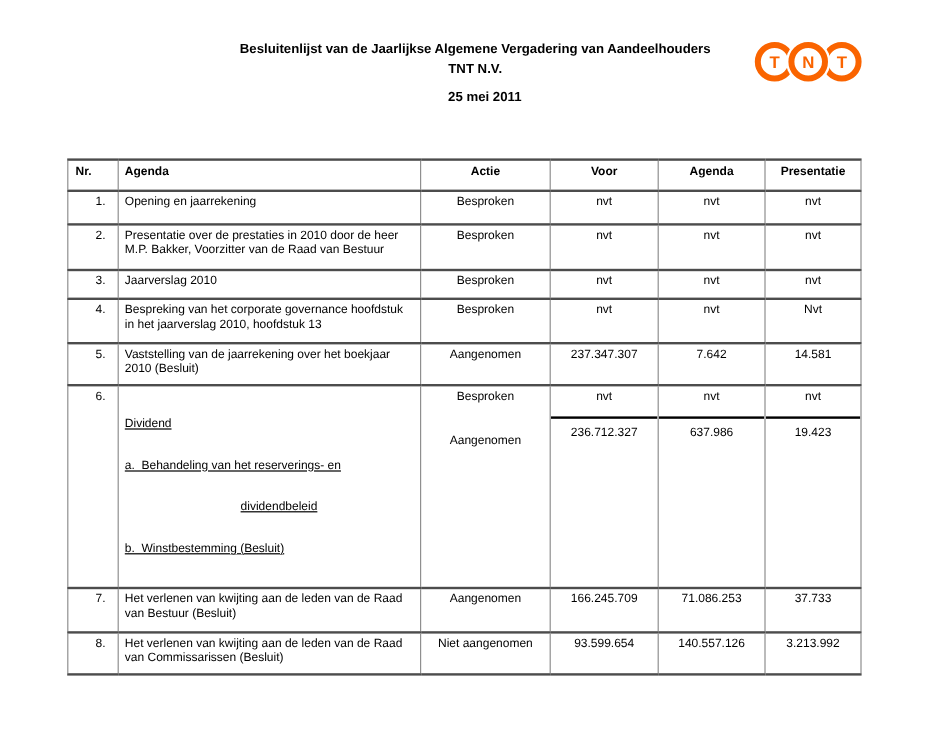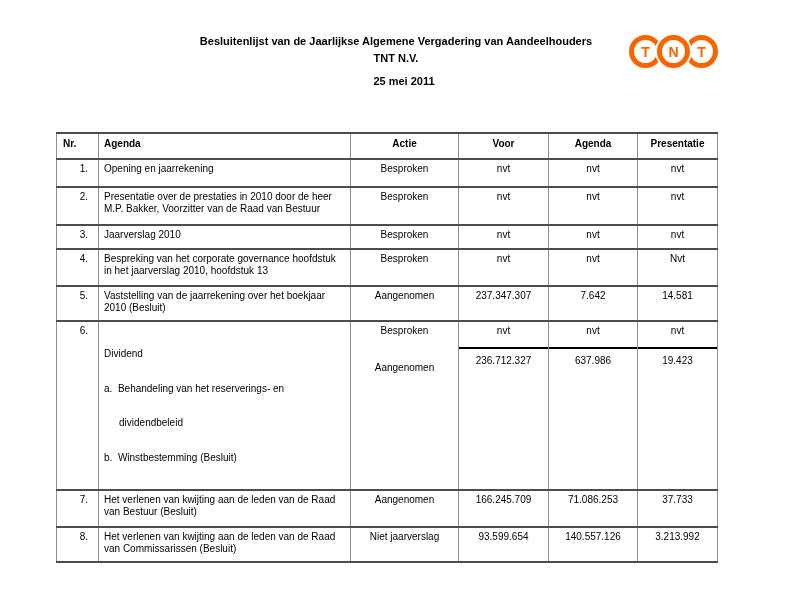--- a/index.html
+++ b/index.html
@@ -100,22 +100,22 @@
   tr.r6 { height: 53px; }
   tr.r7 { height: 37px; }
   tr.r8 { height: 35px; }
 
   
   td.split { padding: 0; }
   .sub { text-align: center; box-sizing: border-box; }
   .sub.top    { height: 25px; padding-top: 3px; }
   .sub.bottom { height: 28px; border-top: 2px solid #000000; padding-top: 6px; }
   .sub.bottom.noline { border-top: none; padding-top: 15px; }
-  .agenda-line { white-space: pre-wrap; }
-  .agenda-line.indent { padding-left: 15px; }
+  .agenda-line { white-space: pre-wrap; text-decoration: underline; }
+  .agenda-line.indent { padding-left: 15px; text-align: center; }
 </style>
 </head>
 <body>
 
 <div class="page">
 
   <div class="title-block">
     <div>Besluitenlijst van de Jaarlijkse Algemene Vergadering van Aandeelhouders</div>
     <div>TNT N.V.</div>
     <div class="doc-date">25 mei 2011</div>
@@ -222,21 +222,21 @@
         <td class="c-nr">7.</td>
         <td class="c-agenda">Het verlenen van kwijting aan de leden van de Raad van Bestuur (Besluit)</td>
         <td class="c-actie">Aangenomen</td>
         <td class="c-vote">166.245.709</td>
         <td class="c-vote">71.086.253</td>
         <td class="c-vote">37.733</td>
       </tr>
       <tr class="r8">
         <td class="c-nr">8.</td>
         <td class="c-agenda">Het verlenen van kwijting aan de leden van de Raad van Commissarissen (Besluit)</td>
-        <td class="c-actie">Niet jaarverslag</td>
+        <td class="c-actie">Niet aangenomen</td>
         <td class="c-vote">93.599.654</td>
         <td class="c-vote">140.557.126</td>
         <td class="c-vote">3.213.992</td>
       </tr>
     </tbody>
   </table>
 
 </div>
 
 </body></html>

